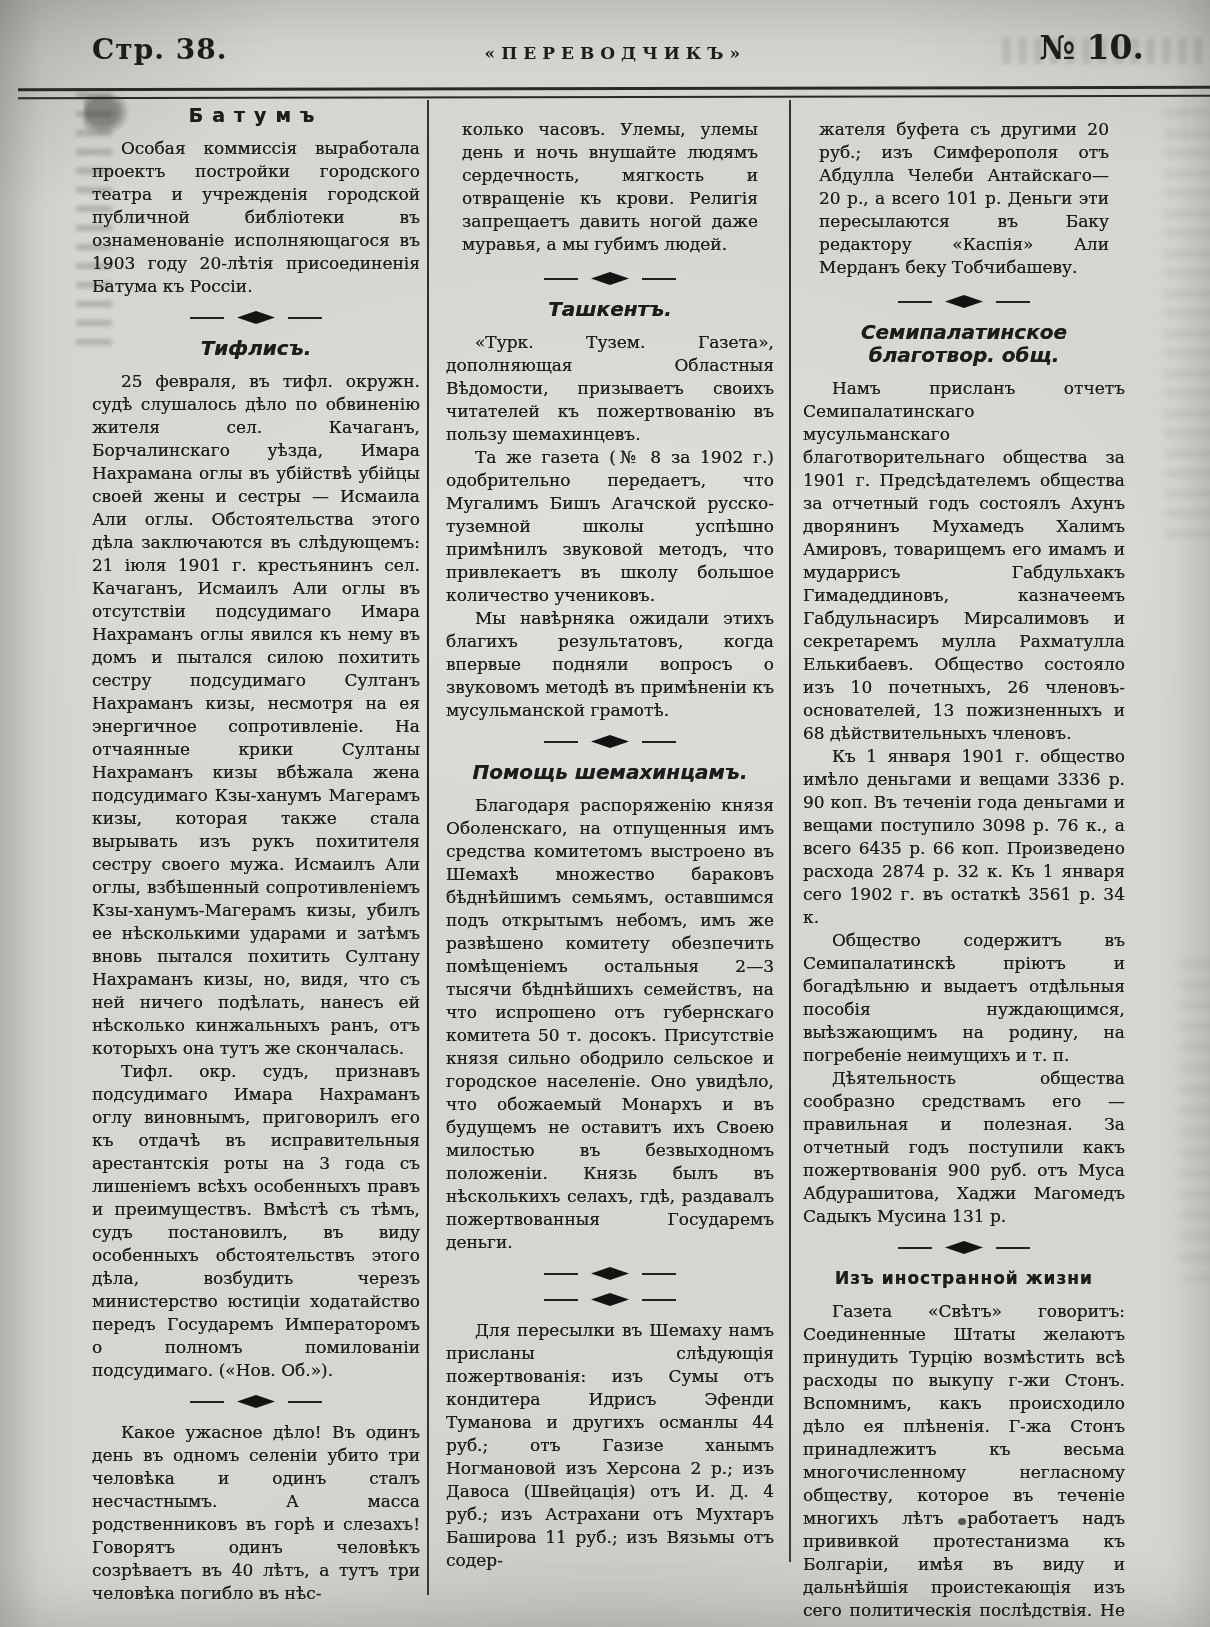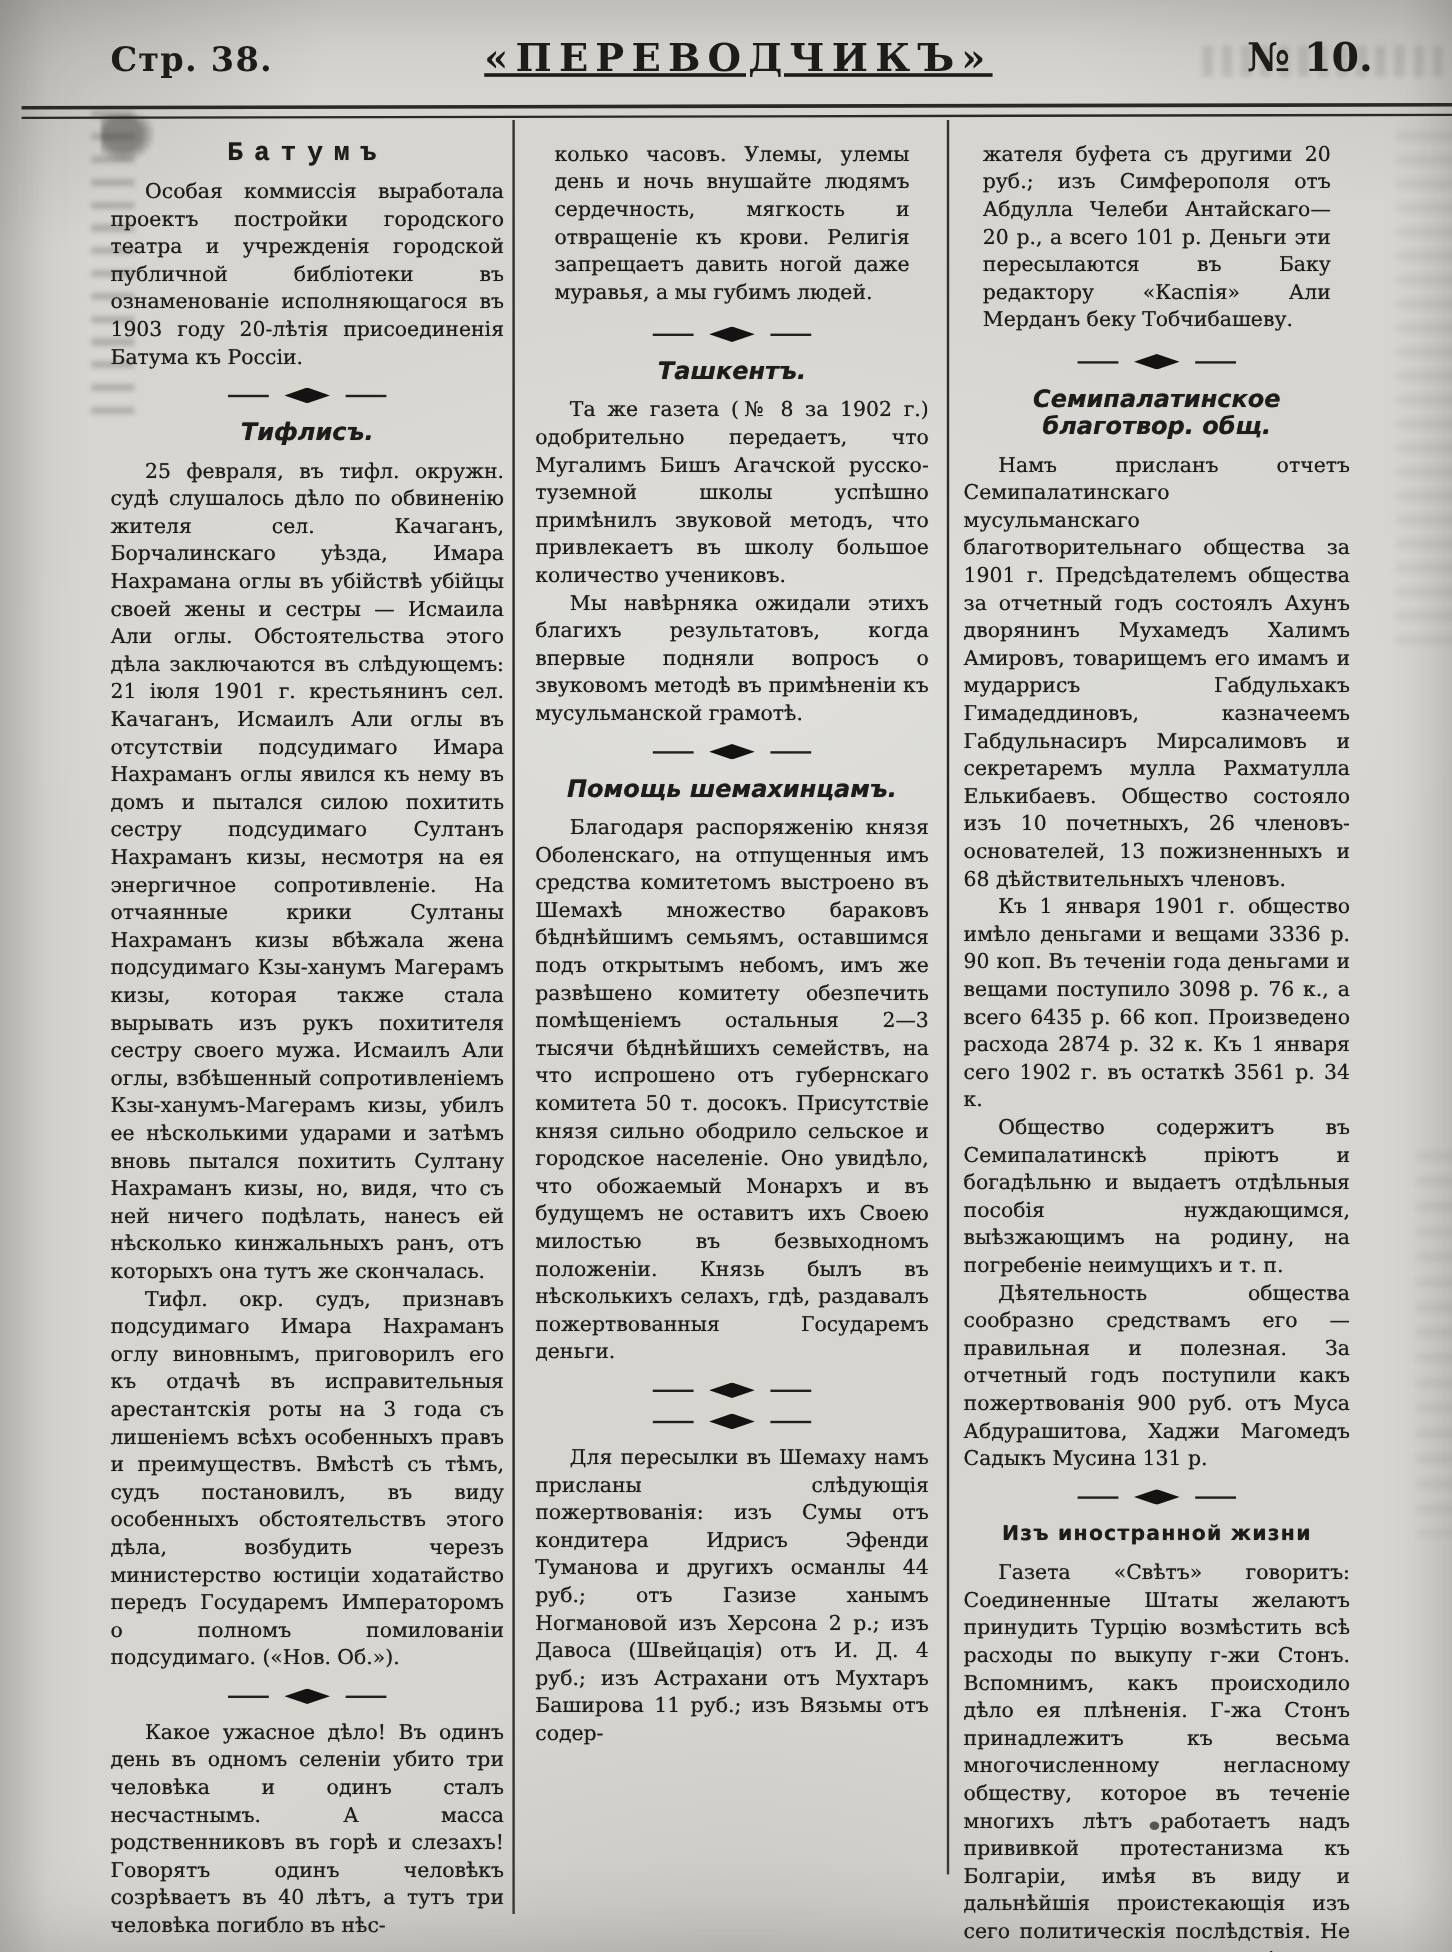--- a/index.html
+++ b/index.html
@@ -15,21 +15,21 @@
     box-shadow:inset 0 0 70px rgba(55,53,48,.30);
     font-family:"DejaVu Serif","Liberation Serif",serif;
     color:#1d1c1a;
     padding-left:29px;
   }
   .masthead-row{
     position:absolute;top:28px;left:92px;right:84px;
     display:flex;justify-content:space-between;align-items:baseline;
   }
   .page-label{font-size:28px;font-weight:bold;letter-spacing:1px;}
-  .masthead{font-size:32px;font-weight:bold;letter-spacing:6px;transform:translateX(-18px);text-decoration:underline;}
+  .masthead{font-size:17px;font-weight:bold;letter-spacing:6px;transform:translateX(-18px);}
   .issue-label{font-size:33px;font-weight:bold;}
   .double-rule{
     position:absolute;top:87px;left:18px;right:16px;height:6px;
     border-top:3px solid #29282520;border-top-color:#2a2926;
     border-bottom:2px solid #2a2926;transform:rotate(-0.12deg);
   }
   .vrule{position:absolute;width:2px;background:linear-gradient(180deg,#33322f,#232220 60%,#3a3936);}
   .vrule-left{left:427px;top:100px;height:1495px;}
   .vrule-right{left:789px;top:100px;height:1462px;}
   .col{
@@ -40,21 +40,21 @@
   .col-1{left:92px;width:328px;}
   .col-2{left:446px;width:328px;}
   .col-3{left:803px;width:322px;}
   .paragraph{margin:0;text-indent:1.7em;}
   .paragraph-cont{margin:16px;text-indent:0;}
   .heading,.heading-spaced,.heading-large{
     font-family:"DejaVu Sans","Liberation Sans",sans-serif;
     font-weight:bold;text-align:center;text-indent:0;margin:6px 0 10px;
   }
   .heading{font-size:20px;font-style:italic;}
-  .heading-spaced{font-size:22px;letter-spacing:9px;margin-top:14px;font-family:Liberation Mono, monospace;}
+  .heading-spaced{font-size:19px;letter-spacing:9px;margin-top:2px;}
   .heading-large{font-size:17px;letter-spacing:1px;margin:8px 0 10px;}
   .divider{display:flex;align-items:center;justify-content:center;gap:13px;margin:13px 0;}
   .divider .dash{width:34px;height:2px;background:#222120;}
   .divider .diamond{
     width:38px;height:13px;background:#141312;
     clip-path:polygon(50% 0,100% 50%,50% 100%,0 50%);
   }
   
   .artifact{position:absolute;pointer-events:none;}
   .art-left-margin{
@@ -117,20 +117,21 @@
       <div class="paragraph">Какое ужасное дѣло! Въ одинъ день въ одномъ селеніи убито три человѣка и одинъ сталъ несчастнымъ. А масса родственниковъ въ горѣ и слезахъ! Говорятъ одинъ человѣкъ созрѣваетъ въ 40 лѣтъ, а тутъ три человѣка погибло въ нѣс-</div>
     </div>
   <div class="col col-2">
       <div class="paragraph-cont">колько часовъ. Улемы, улемы день и ночь внушайте людямъ сердечность, мягкость и отвращеніе къ крови. Религія запрещаетъ давить ногой даже муравья, а мы губимъ людей.</div>
       <div class="divider">
         <span class="dash"></span>
         <span class="diamond"></span>
         <span class="dash"></span>
       </div>
       <div class="heading">Ташкентъ.</div>
+      <div class="paragraph">«Турк. Тузем. Газета», дополняющая Областныя Вѣдомости, призываетъ своихъ читателей къ пожертвованію въ пользу шемахинцевъ.</div>
       <div class="paragraph">Та же газета (№ 8 за 1902 г.) одобрительно передаетъ, что Мугалимъ Бишъ Агачской русско-туземной школы успѣшно примѣнилъ звуковой методъ, что привлекаетъ въ школу большое количество учениковъ.</div>
       <div class="paragraph">Мы навѣрняка ожидали этихъ благихъ результатовъ, когда впервые подняли вопросъ о звуковомъ методѣ въ примѣненіи къ мусульманской грамотѣ.</div>
       <div class="divider">
         <span class="dash"></span>
         <span class="diamond"></span>
         <span class="dash"></span>
       </div>
       <div class="heading">Помощь шемахинцамъ.</div>
       <div class="paragraph">Благодаря распоряженію князя Оболенскаго, на отпущенныя имъ средства комитетомъ выстроено въ Шемахѣ множество бараковъ бѣднѣйшимъ семьямъ, оставшимся подъ открытымъ небомъ, имъ же развѣшено комитету обезпечить помѣщеніемъ остальныя 2—3 тысячи бѣднѣйшихъ семействъ, на что испрошено отъ губернскаго комитета 50 т. досокъ. Присутствіе князя сильно ободрило сельское и городское населеніе. Оно увидѣло, что обожаемый Монархъ и въ будущемъ не оставитъ ихъ Своею милостью въ безвыходномъ положеніи. Князь былъ въ нѣсколькихъ селахъ, гдѣ, раздавалъ пожертвованныя Государемъ деньги.</div>
       <div class="divider">

